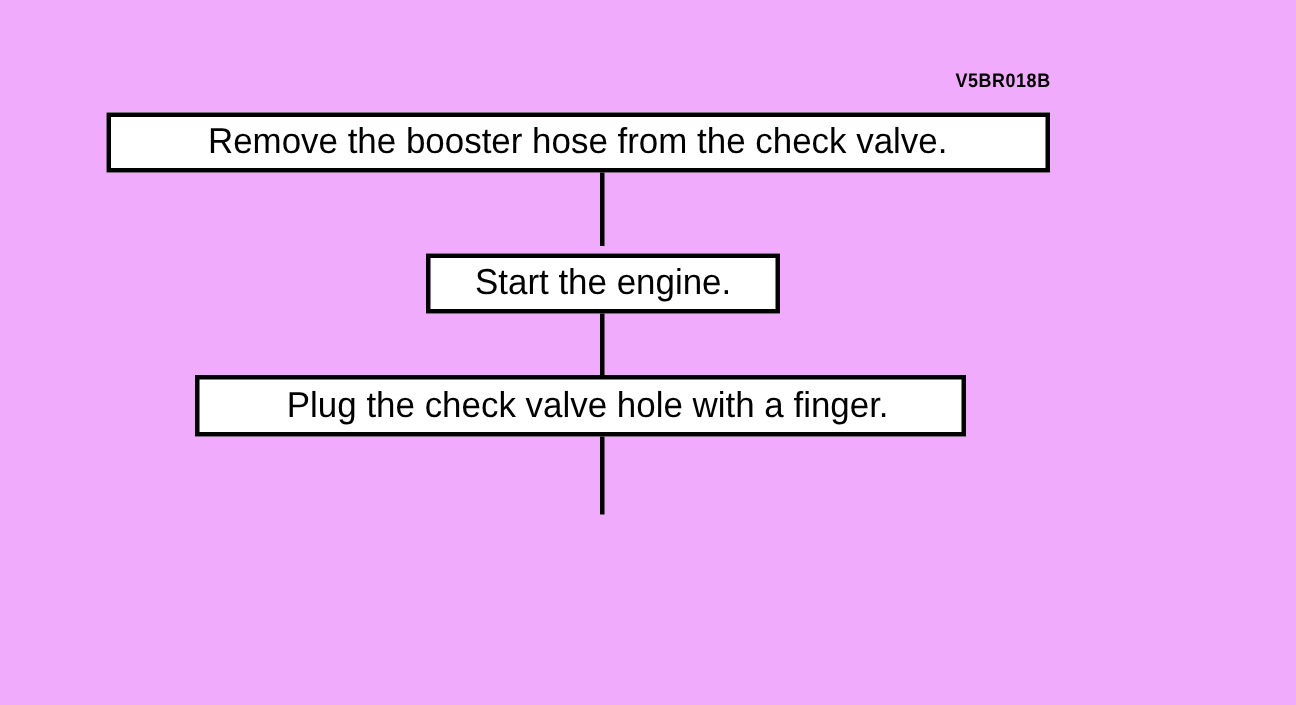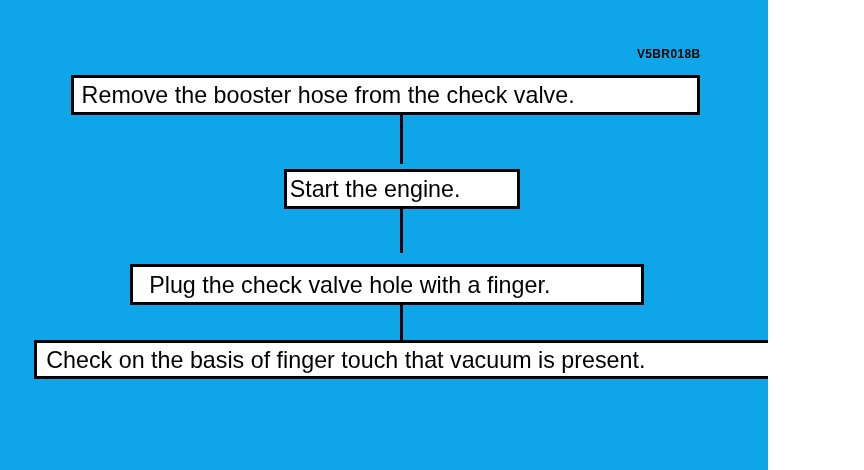--- a/index.html
+++ b/index.html
@@ -3,23 +3,23 @@
 <meta charset="utf-8">
 <title>Flowchart</title>
 <style>
   html, body {
     margin: 0;
     padding: 0;
     background: #ffffff;
   }
   #page {
     position: relative;
-    width: 768px;
+    width: 864px;
     height: 470px;
-    background: #0ea5e9;
+    background: #f0abfc;
     overflow: hidden;
     font-family: "Liberation Sans", sans-serif;
     text-decoration: underline;
   }
 
   
   #fig-code {
     position: absolute;
     left: 637px;
     top: 46px;
@@ -34,37 +34,37 @@
   }
 
   
   .flow-box {
     position: absolute;
     box-sizing: border-box;
     background: #ffffff;
     border: 3px solid #000000;
     display: flex;
     align-items: center;
-    justify-content: flex-start;
+    justify-content: center;
     z-index: 2;
   }
   .flow-box .box-text {
     font-family: "Liberation Sans", sans-serif;
     color: #000000;
     font-size: 24px;
     font-weight: 400;
     line-height: 1;
     white-space: nowrap;
     transform: scaleX(0.97);
   }
 
   
   #box-1 { left: 71px;  top: 75px;  width: 629px; height: 40px; }
   #box-2 { left: 284px; top: 169px; width: 236px; height: 40px; }
-  #box-3 { left: 130px; top: 264px; width: 514px; height: 41px; padding-left: 10px; }
+  #box-3 { left: 130px; top: 250px; width: 514px; height: 41px; padding-left: 10px; }
   #box-4 { left: 34px;  top: 340px; width: 746px; height: 39px; }
 
   
   .connector {
     position: absolute;
     background: #000000;
     width: 3px;
     z-index: 1;
   }
   #connector-1-2 { left: 400px; top: 112px; height: 52px; }
@@ -89,17 +89,14 @@
   </div>
 
   <div class="connector" id="connector-2-3"></div>
 
   <div class="flow-box" id="box-3">
     <span class="box-text">Plug the check valve hole with a finger.</span>
   </div>
 
   <div class="connector" id="connector-3-4"></div>
 
-  <div class="flow-box" id="box-4">
-    <span class="box-text">Check on the basis of finger touch that vacuum is present.</span>
-  </div>
 
 </div>
 
 </body></html>

